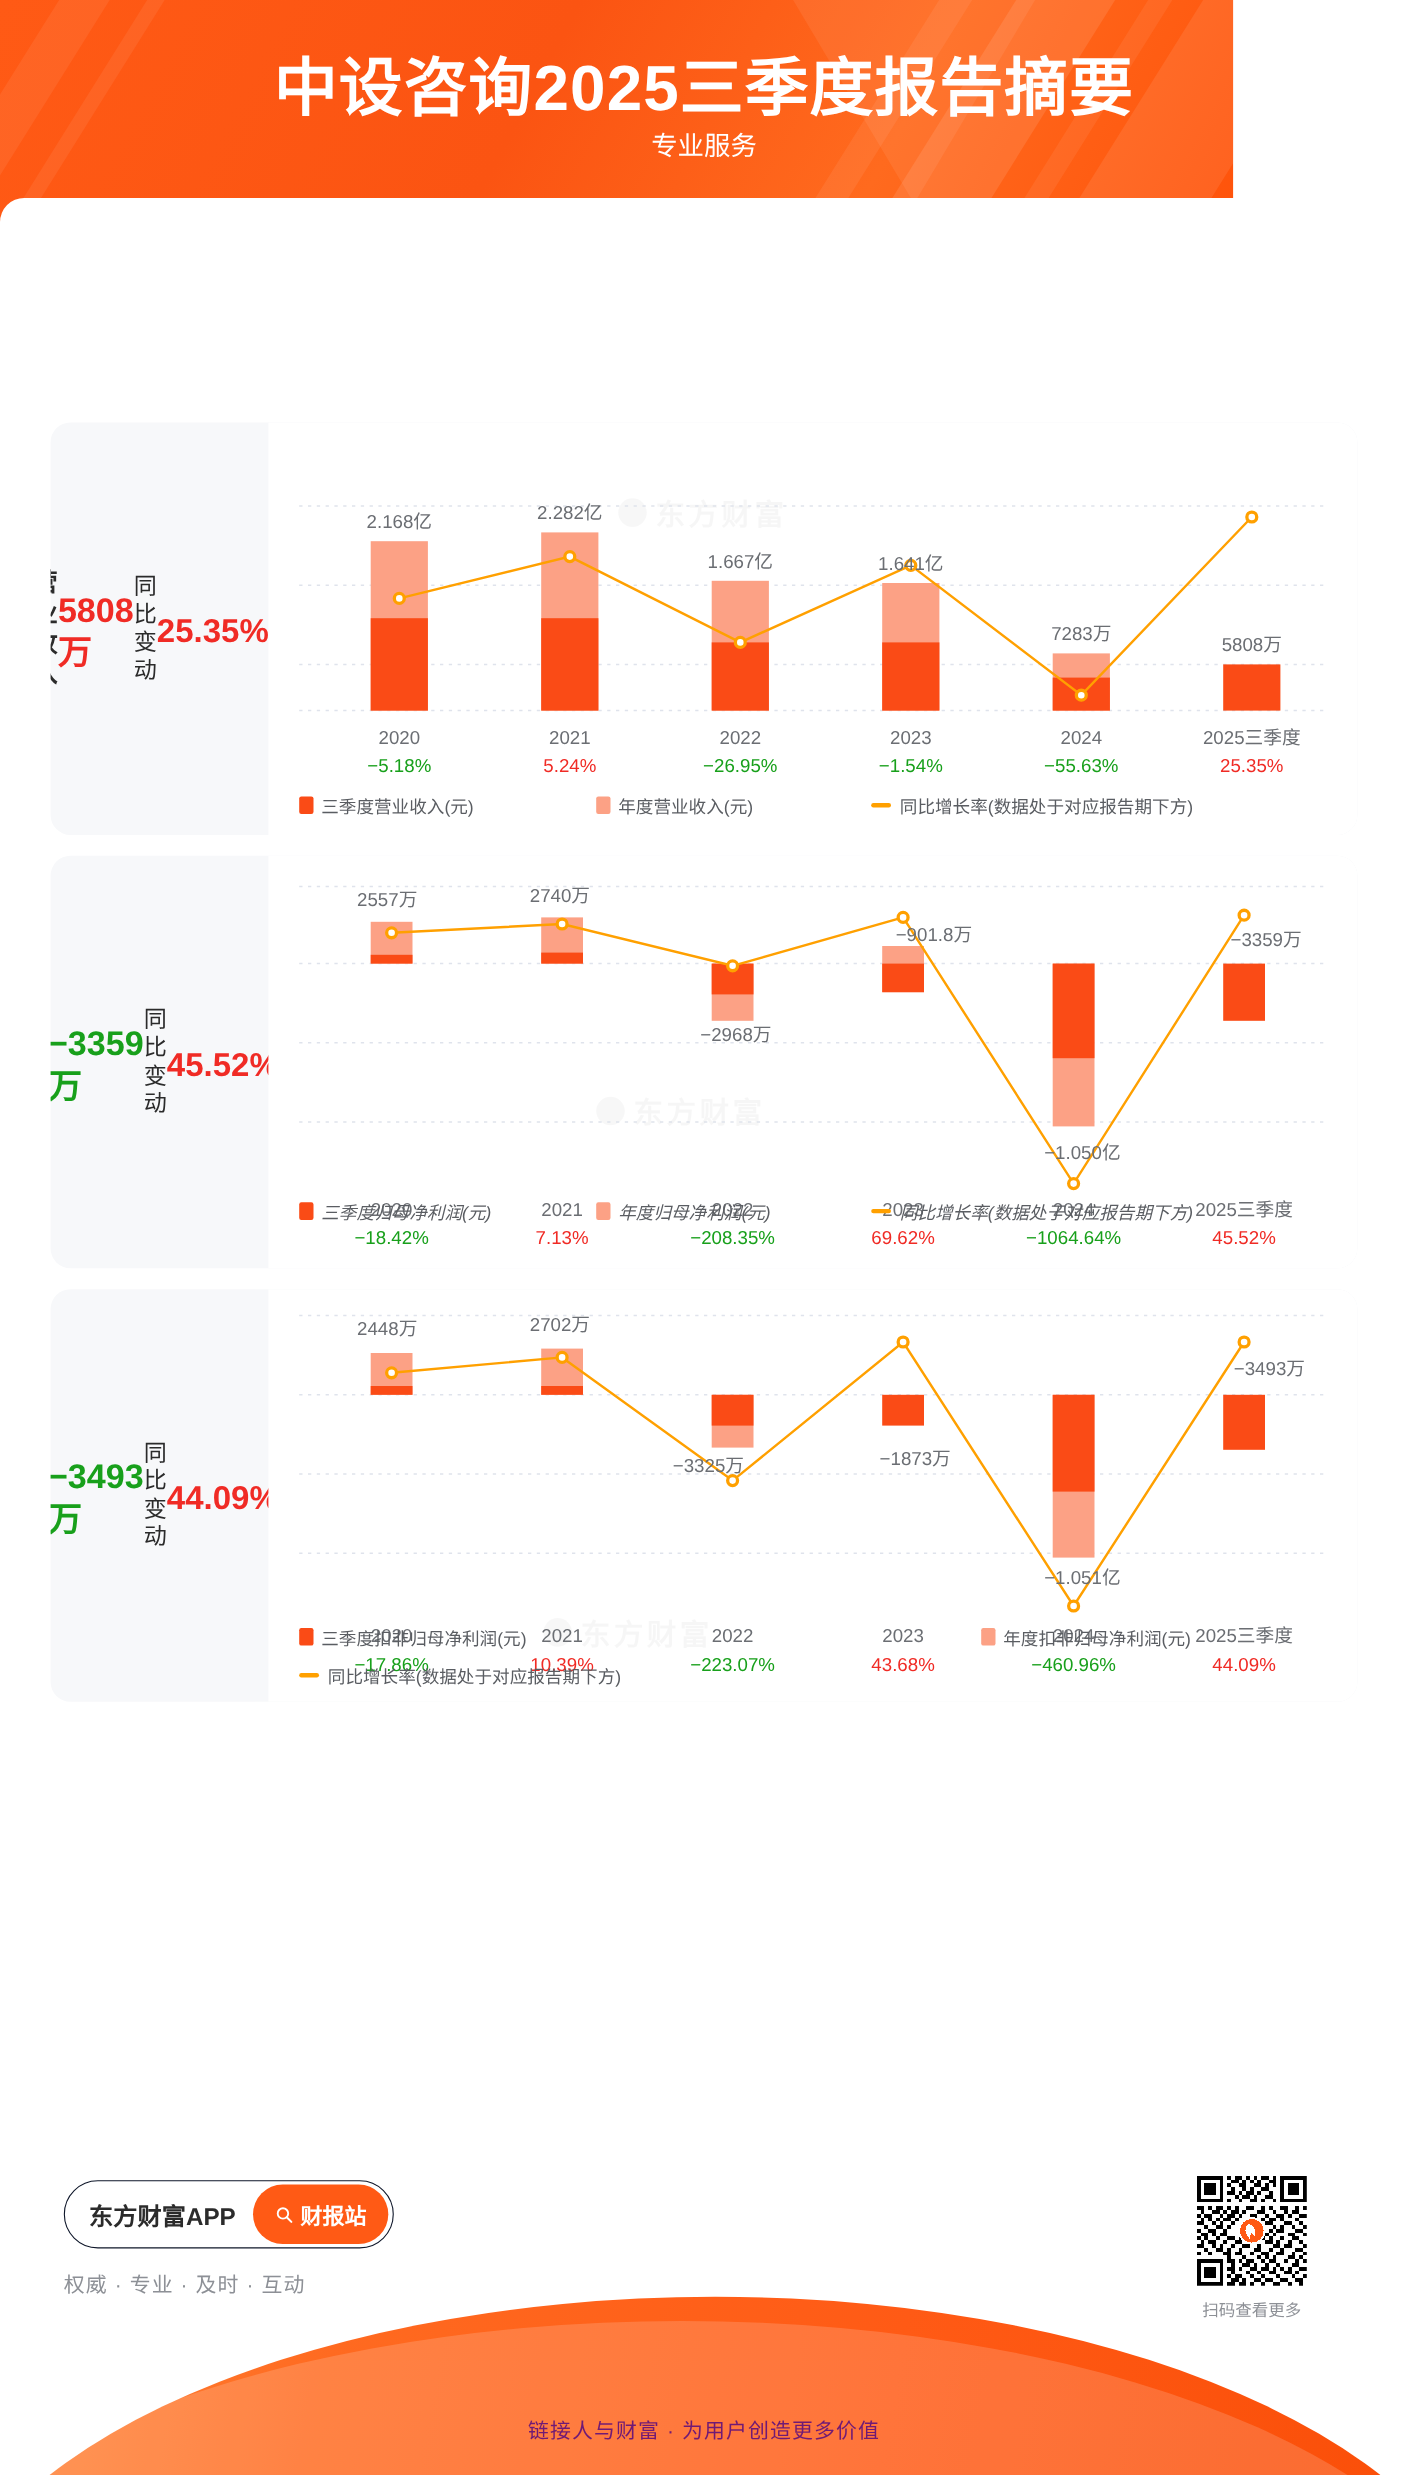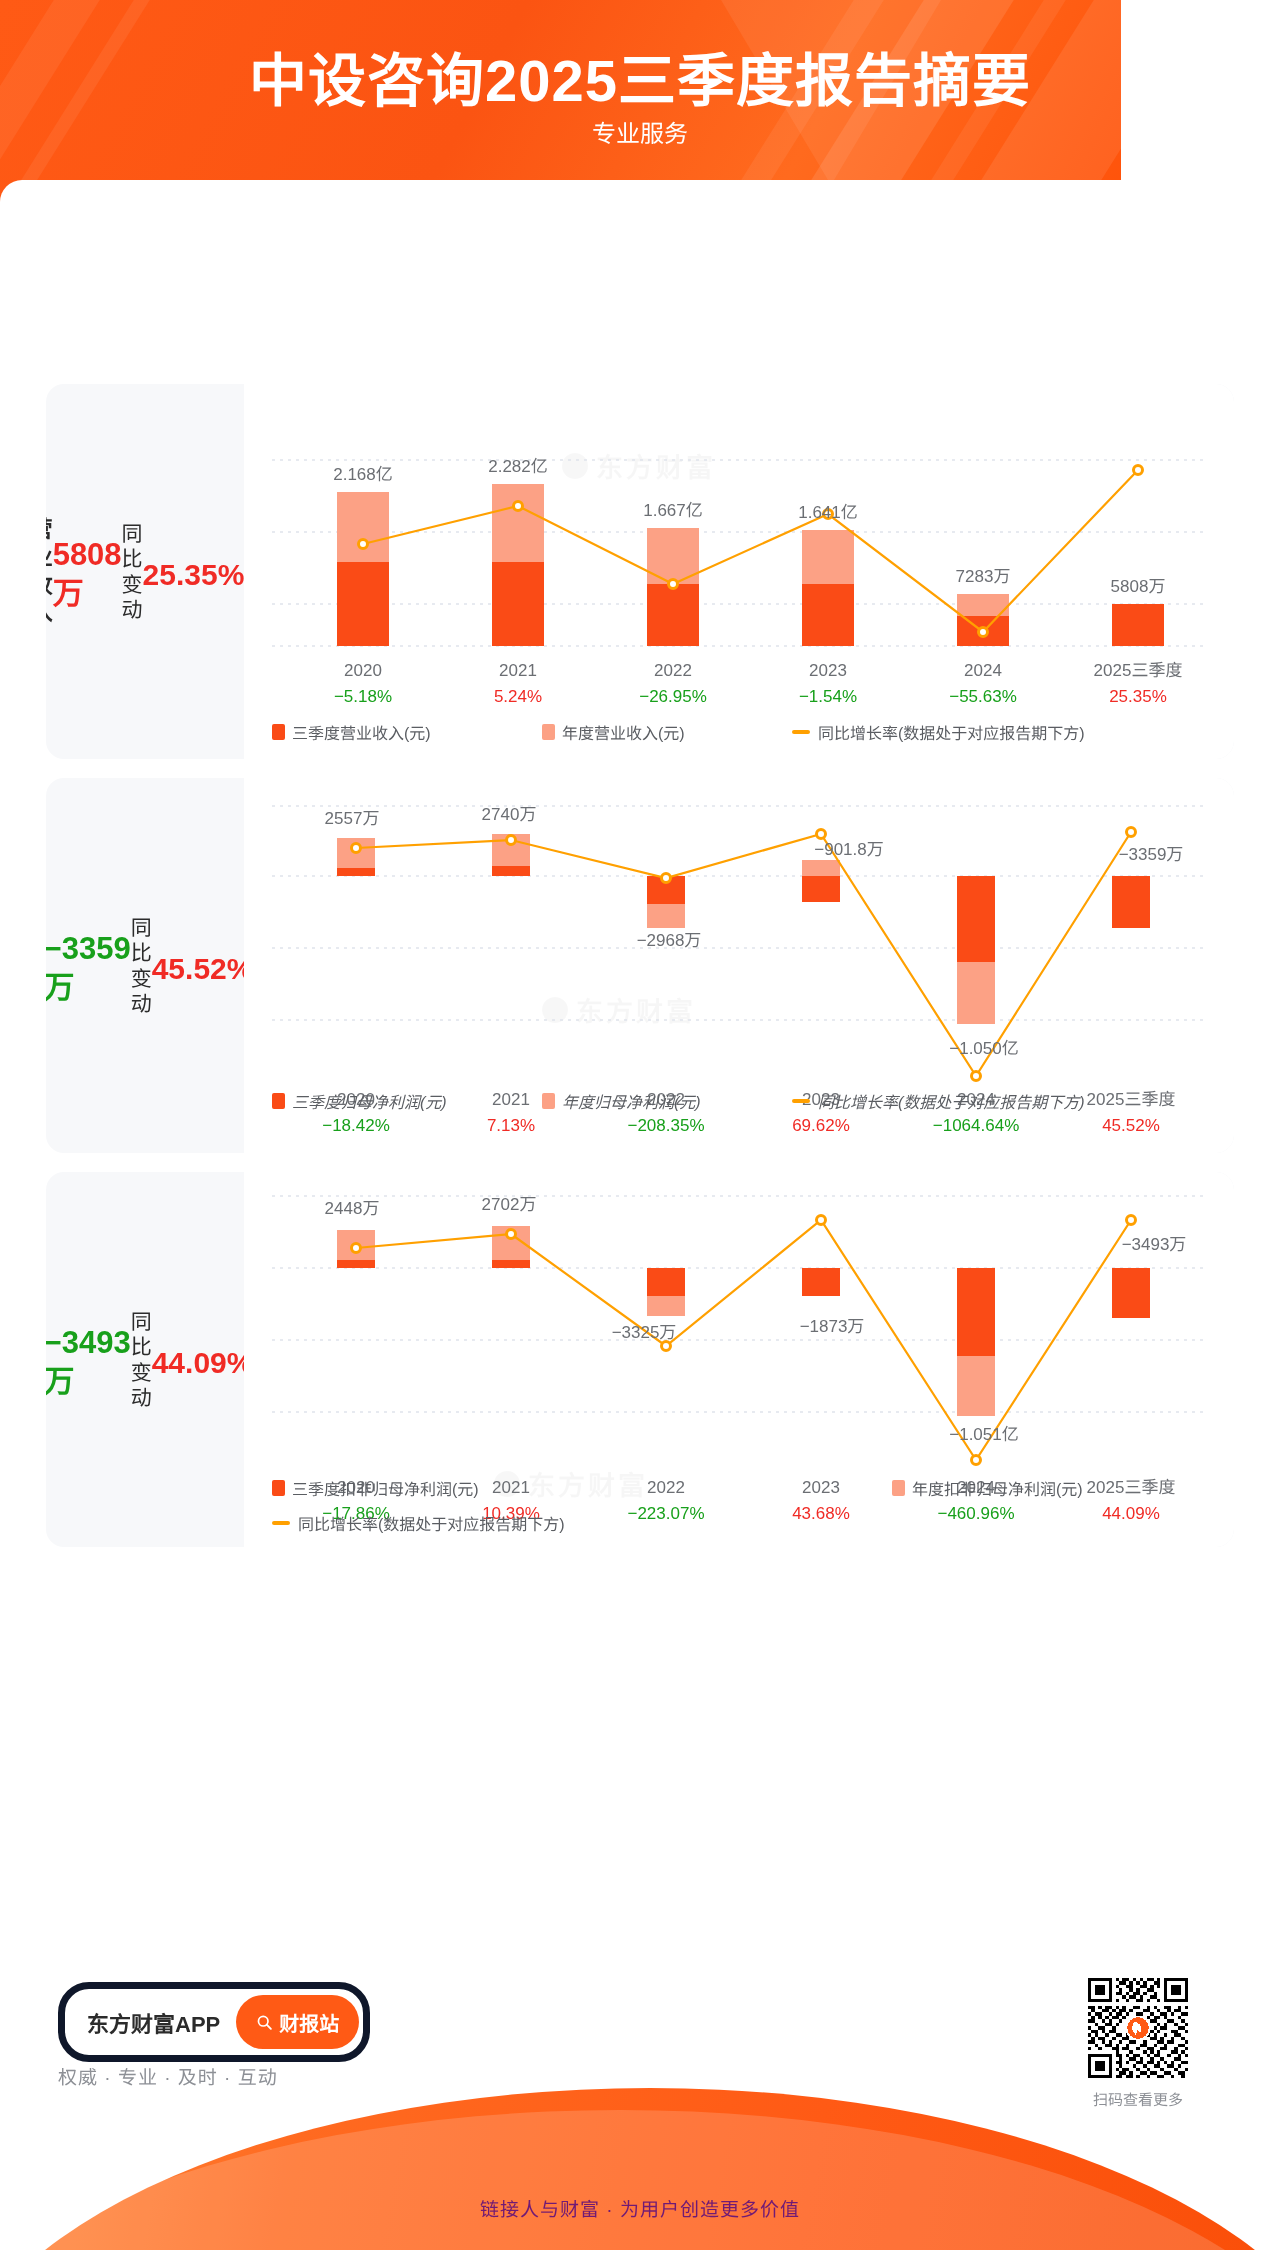--- a/index.html
+++ b/index.html
@@ -123,21 +123,21 @@
     border-radius:50% 50% 0 0 / 100% 100% 0 0;
     background:linear-gradient(100deg,#ff8a3d 0%,#ff6a20 25%,#ff5a15 60%,#f94c06 100%);
   }
   .foot-curve2 {
     position:absolute; left:-120px; top:150px; width:1480px; height:330px;
     border-radius:50% 50% 0 0 / 100% 100% 0 0;
     background:rgba(255,255,255,0.16);
   }
   .app-pill {
     position:absolute; left:58px; top:22px;
-    height:80px; border:7px solid #0f172a; border-radius:31px;
+    height:62px; border:1px solid #0f172a; border-radius:31px;
     background:#fff; display:flex; align-items:center; padding-left:22px; padding-right:4px;
   }
   .app-pill-text { font-size:22px; color:#2b2b2b; font-weight:bold; margin-right:16px; }
   .app-btn {
     background:#ff5a15; color:#fff; border-radius:27px; height:54px;
     display:flex; align-items:center; gap:6px; padding:0 20px;
     font-size:20px; font-weight:bold;
   }
   .app-tag { position:absolute; left:58px; top:102px; font-size:19px; color:#8d9096; letter-spacing:1px; }
   .qr-wrap { position:absolute; right:92px; top:18px; width:100px; height:100px; background:#fff; }

